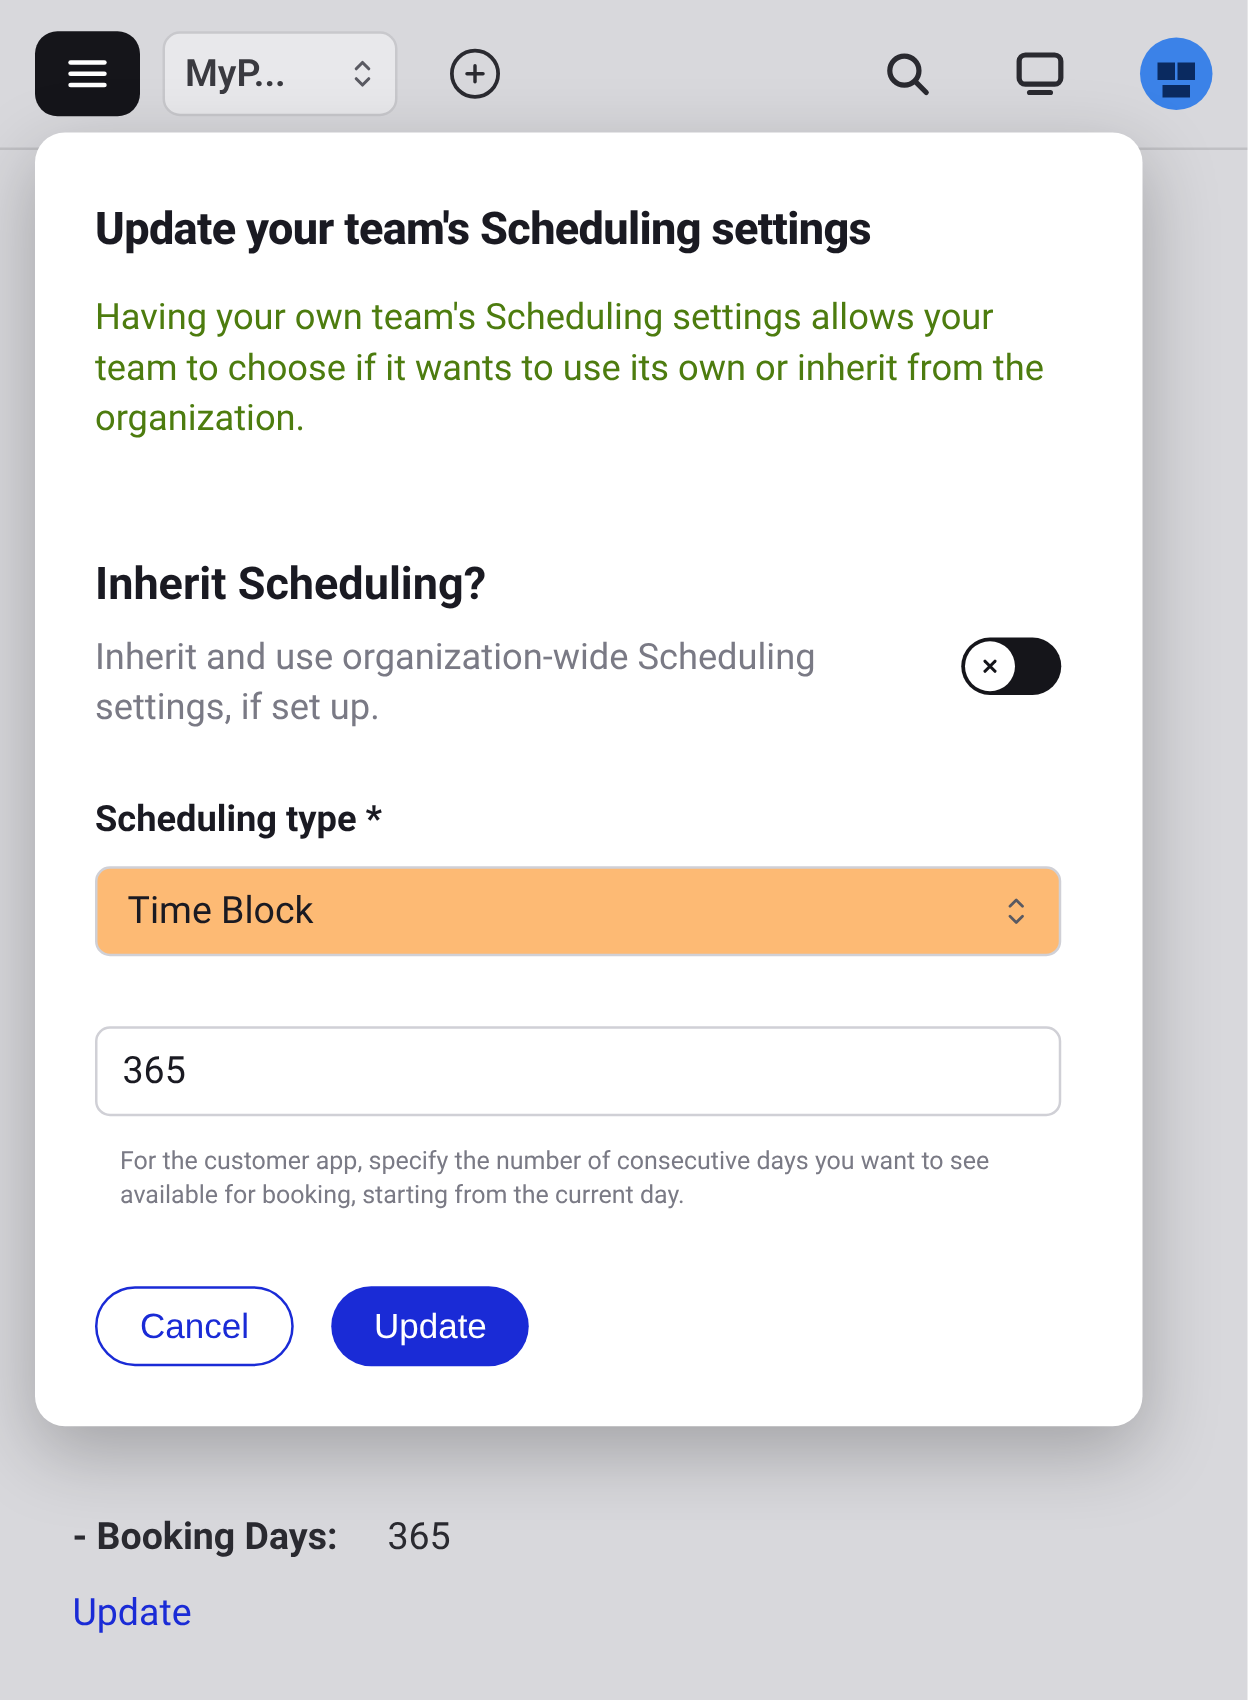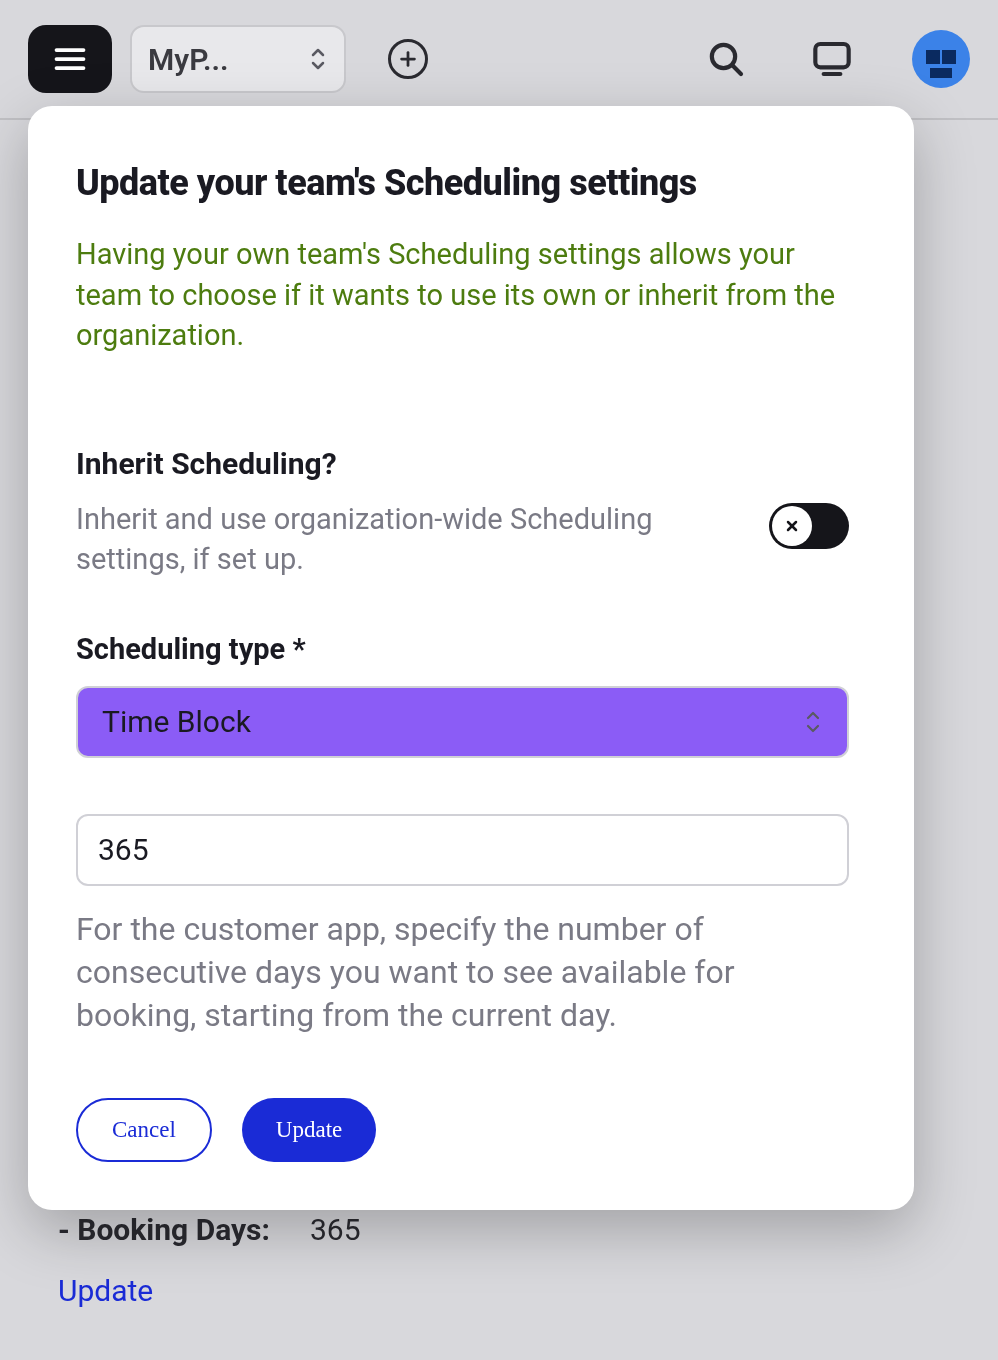--- a/index.html
+++ b/index.html
@@ -19,21 +19,21 @@
   }
   .menu-btn {
     width: 84px; height: 68px;
     background: #15151a;
     border-radius: 18px;
     display: flex; align-items: center; justify-content: center;
     cursor: pointer;
   }
   .menu-btn svg { width: 36px; height: 36px; }
   .team-select {
-    width: 216px; height: 68px;
+    width: 188px; height: 68px;
     background: #e8e8eb;
     border: 2px solid #c8c8cc;
     border-radius: 14px;
     display: flex; align-items: center; justify-content: space-between;
     padding: 0 16px;
     cursor: pointer;
   }
   .team-select span { font-size: 30px; font-weight: 600; color: #3a3a40; white-space: nowrap; overflow: hidden; text-overflow: ellipsis; }
   .add-btn {
     width: 40px; height: 40px;
@@ -83,21 +83,21 @@
     padding: 56px 65px 48px 48px;
   }
   .modal h1 {
     font-size: 36px; font-weight: 800; color: #1a1a22; margin-bottom: 30px;
     letter-spacing: -0.5px;
   }
   .modal .desc {
     font-size: 29px; color: #4d7c0f; line-height: 1.4; margin-bottom: 90px;
   }
   .section-heading {
-    font-size: 30px; font-weight: 700; color: #1a1a22; margin-bottom: 18px;
+    font-size: 36px; font-weight: 700; color: #1a1a22; margin-bottom: 18px;
   }
   .inherit-row { display:flex; align-items:flex-start; gap: 24px; margin-bottom: 52px;}
   .inherit-text { flex:1; font-size: 29px; color: #7a7a85; line-height: 1.4; }
   .toggle {
     width: 80px; height: 46px; border-radius: 23px;
     background: #15151a; position: relative; cursor:pointer; flex-shrink:0; margin-top:4px;
   }
   .toggle-thumb {
     position:absolute; left:3px; top:3px; width:40px; height:40px;
     background:#fff; border-radius:50%;
@@ -106,37 +106,37 @@
   .toggle-thumb svg { width:14px;height:14px; }
 
   .field-label { font-size: 29px; font-weight: 700; color: #1a1a22; margin-bottom: 20px; }
   .select-box {
     width: 100%; height: 72px;
     border: 2px solid #d0d0d6; border-radius: 12px;
     display:flex; align-items:center; justify-content:space-between;
     padding: 0 24px; cursor:pointer;
     font-size: 30px; color: #1a1a22;
     margin-bottom: 56px;
-    background:#8b5cf6;
+    background:#fdba74;
   }
   .input-box {
     width: 100%; height: 72px;
     border: 2px solid #d0d0d6; border-radius: 12px;
     padding: 0 20px; font-size: 30px; color: #1a1a22;
     margin-bottom: 22px;
     font-family: inherit;
   }
-  .help-text { font-size: 32px; color: #7a7a85; line-height: 1.35; margin-bottom: 60px;}
+  .help-text { font-size: 20px; color: #7a7a85; line-height: 1.35; margin-bottom: 60px; margin-left: 20px;}
 
   .modal-actions { display:flex; gap: 30px; }
   .btn {
     height: 64px; padding: 0 34px; border-radius: 32px;
-    font-size: 23px; font-weight: 500;
+    font-size: 28px; font-weight: 500;
     display:flex;align-items:center;justify-content:center;
-    cursor:pointer; border:none;font-family:Liberation Serif, serif;
+    cursor:pointer; border:none;
   }
   .btn-secondary { background:#fff; color:#1a2bd6; border: 2.5px solid #1a2bd6; }
   .btn-primary { background:#1a2bd6; color:#fff; }
 
   .updown-icon { flex-shrink:0; }
 </style>
 </head>
 <body>
 
 <div class="header">

